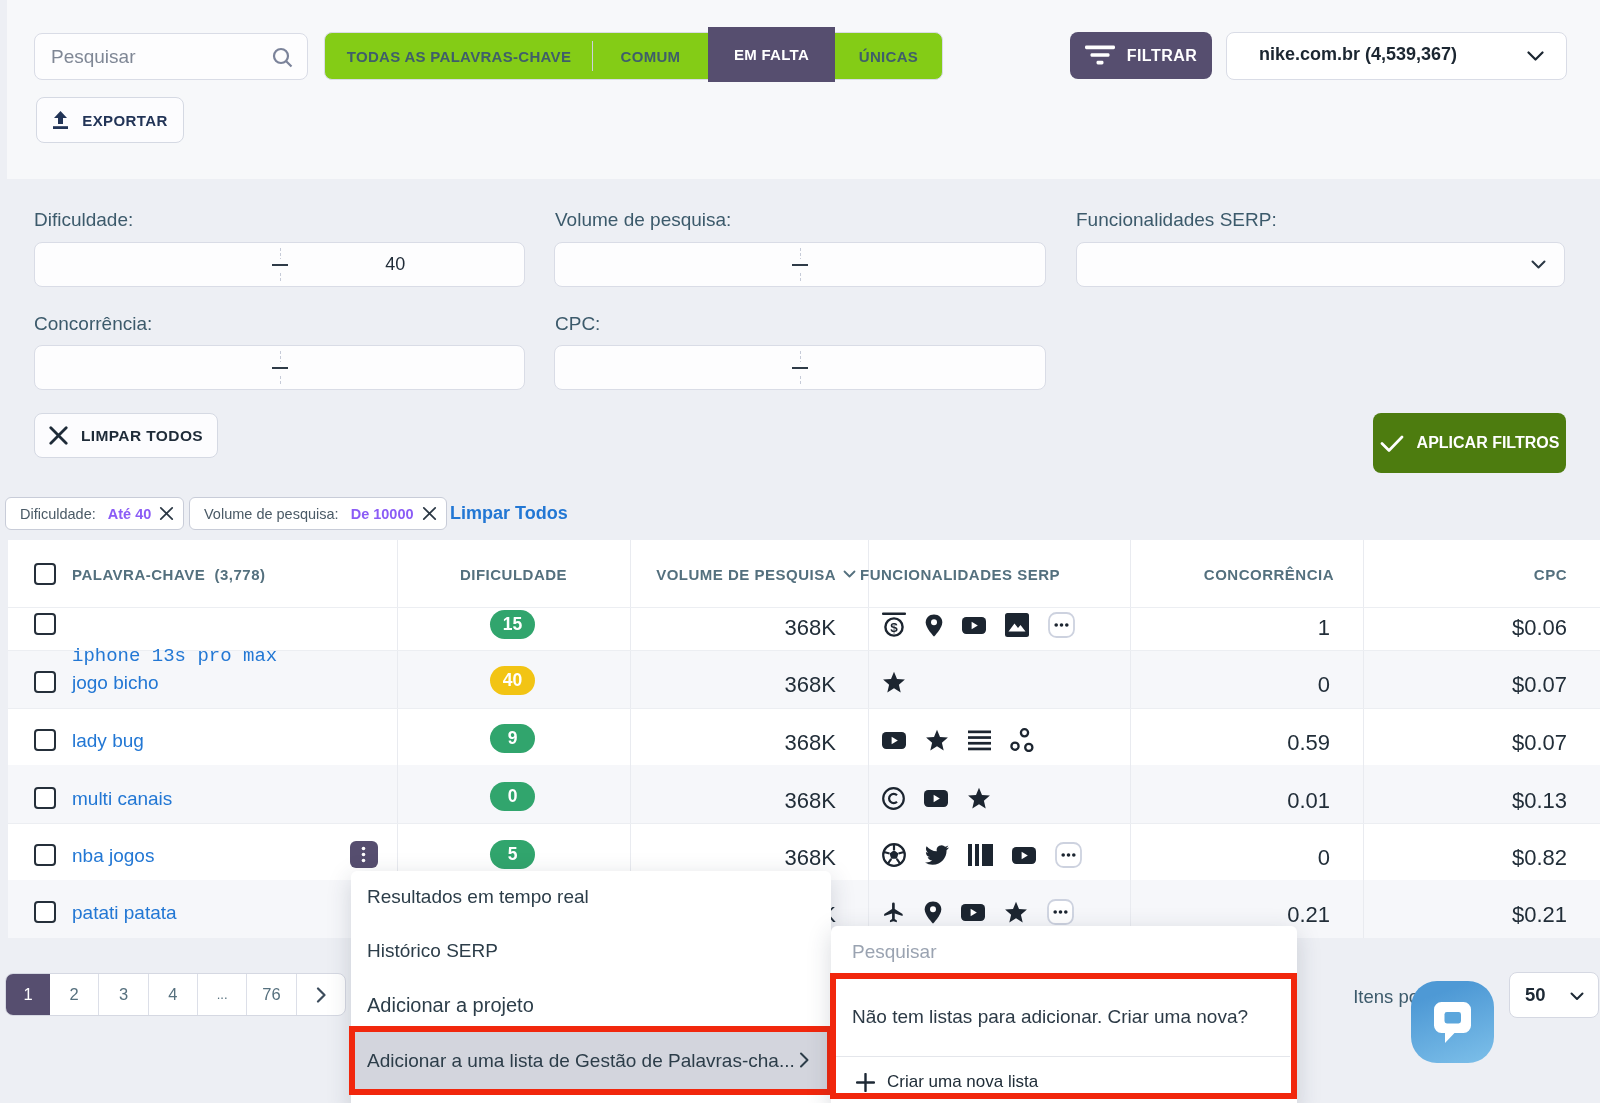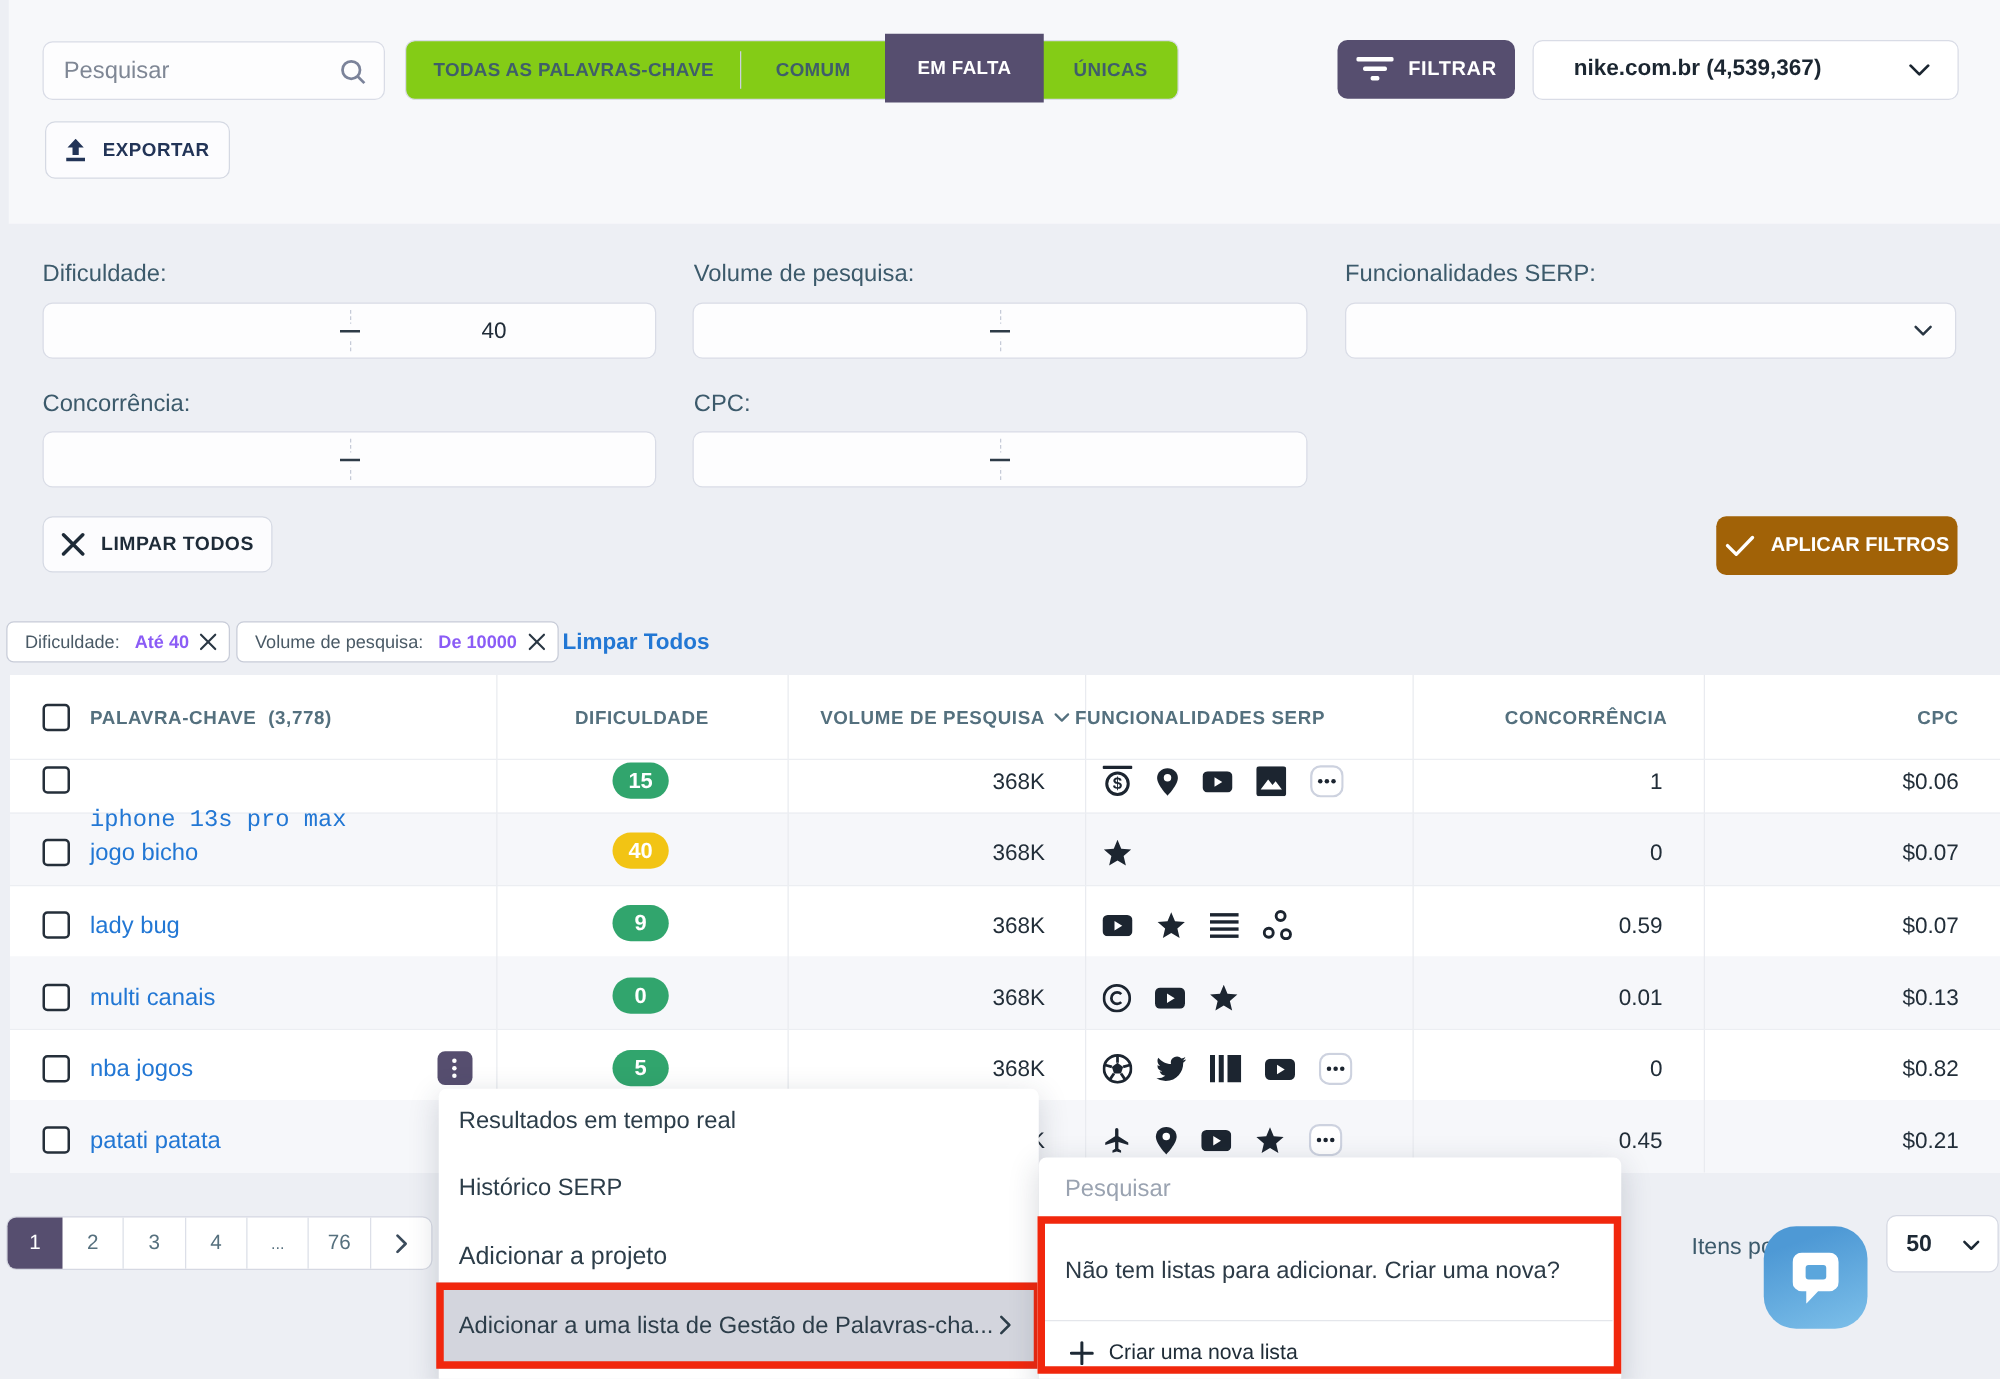--- a/index.html
+++ b/index.html
@@ -19,21 +19,21 @@
 .chip { position:absolute; top:497px; height:33px; background:#fff; border:1px solid #c8ccd8; border-radius:6px; display:inline-flex; align-items:center; font-size:14.5px; color:#4a5a66; padding:0 9px 0 14px; gap:8px; white-space:nowrap; }
 .chip b { color:#8b5cf6; font-weight:600; }
 .table { left:8px; top:540px; width:1592px; height:398px; background:#fff; }
 .vline { position:absolute; top:540px; height:398px; width:1px; background:#e9ebf0; }
 .hdr { position:absolute; font-size:15px; font-weight:bold; letter-spacing:.5px; color:#54707e; }
 .row-alt { position:absolute; left:8px; width:1592px; background:#f6f7fa; }
 .rowline { position:absolute; left:8px; width:1592px; height:1px; background:#eceef2; }
 .cb { position:absolute; left:34px; width:22px; height:22px; border:2px solid #252f3a; border-radius:4px; background:#fff; }
 .kw { position:absolute; left:72px; font-size:19px; color:#2277d4; }
 .badge { position:absolute; left:490px; width:45px; height:29px; border-radius:15px; color:#fff; font-size:17.5px; font-weight:bold; display:flex; align-items:center; justify-content:center; }
-.num { position:absolute; font-size:18px; color:#222e39; text-align:right; }
+.num { position:absolute; font-size:22px; color:#222e39; text-align:right; }
 .icons { position:absolute; left:882px; display:flex; align-items:center; gap:19px; height:24px; }
 .menu { position:absolute; left:351px; top:871px; width:480px; height:240px; background:#fff; border-radius:6px; box-shadow:0 6px 24px rgba(40,50,70,.18); }
 .submenu { position:absolute; left:831px; top:926px; width:466px; height:185px; background:#fff; border-radius:6px; box-shadow:0 6px 24px rgba(40,50,70,.18); }
 .redbox { position:absolute; border:6px solid #f1270d; }
 .pag { position:absolute; left:5px; top:973px; width:341px; height:43px; background:#fff; border:1px solid #d5d8e2; border-radius:8px; display:flex; }
 .pag .pcell { flex:1; display:flex; align-items:center; justify-content:center; font-size:16.5px; color:#56707e; border-left:1px solid #dcdfe8; }
 </style>
 </head>
 <body>
 <div class="abs topband"></div>
@@ -109,21 +109,21 @@
     <div class="dashglyph"></div>
 </div>
 
 <div class="abs whitebtn" style="left:34px;top:413px;width:184px;height:45px;gap:13px;">
   <svg width="19" height="19" viewBox="0 0 19 19">
       <path d="M1.8 1.8 L17.2 17.2 M17.2 1.8 L1.8 17.2" stroke="#1e2b38" stroke-width="2.8" stroke-linecap="round"></path>
     </svg>
   <span style="font-size:15.5px;font-weight:bold;color:#1e2b38;letter-spacing:.4px;">LIMPAR TODOS</span>
 </div>
 
-<div class="abs" style="left:1373px;top:413px;width:193px;height:47px;border-radius:8px;background:#a16207;display:flex;align-items:center;justify-content:center;gap:13px;">
+<div class="abs" style="left:1373px;top:413px;width:193px;height:60px;border-radius:8px;background:#4d7c0f;display:flex;align-items:center;justify-content:center;gap:13px;">
   <svg width="24" height="17" viewBox="0 0 24 17">
       <path d="M2 8.5 L9 15.5 L22 2" fill="none" stroke="#fff" stroke-width="2.7" stroke-linecap="round" stroke-linejoin="round"></path>
     </svg>
   <span style="font-size:16px;font-weight:bold;color:#fff;">APLICAR FILTROS</span>
 </div>
 
 <div class="chip" style="left:5px;">Dificuldade:&nbsp;<b>Até 40</b>
   <svg width="15" height="15" viewBox="0 0 15 15">
       <path d="M1.8 1.8 L13.2 13.2 M13.2 1.8 L1.8 13.2" stroke="#2a3744" stroke-width="1.7" stroke-linecap="round"></path>
     </svg>
@@ -308,21 +308,21 @@
     <svg width="24" height="23" viewBox="0 0 24 23">
       <path d="M12 0.8 L15 8 L22.9 8.6 L16.9 13.7 L18.7 21.4 L12 17.3 L5.3 21.4 L7.1 13.7 L1.1 8.6 L9 8 Z" fill="#1c2530"></path>
     </svg>
     <svg width="27" height="26" viewBox="0 0 27 26">
       <rect x="1" y="1" width="25" height="24" rx="7.5" fill="#fff" stroke="#cdd2df" stroke-width="1.8"></rect>
       <circle cx="8.2" cy="13" r="1.8" fill="#1c2530"></circle>
       <circle cx="13.5" cy="13" r="1.8" fill="#1c2530"></circle>
       <circle cx="18.8" cy="13" r="1.8" fill="#1c2530"></circle>
     </svg>
   </div>
-<div class="num" style="left:1130px;top:902px;width:200px;">0.45</div>
+<div class="num" style="left:1130px;top:902px;width:200px;">0.21</div>
 <div class="num" style="left:1363px;top:902px;width:204px;">$0.21</div>
 
 <div class="pag">
   <div style="width:44px;background:#564e6f;color:#fff;display:flex;align-items:center;justify-content:center;font-size:16.5px;border-radius:7px 0 0 7px;">1</div>
   <div class="pcell" style="border-left:none;">2</div>
   <div class="pcell">3</div>
   <div class="pcell">4</div>
   <div class="pcell" style="font-size:13px;">...</div>
   <div class="pcell">76</div>
   <div class="pcell">

